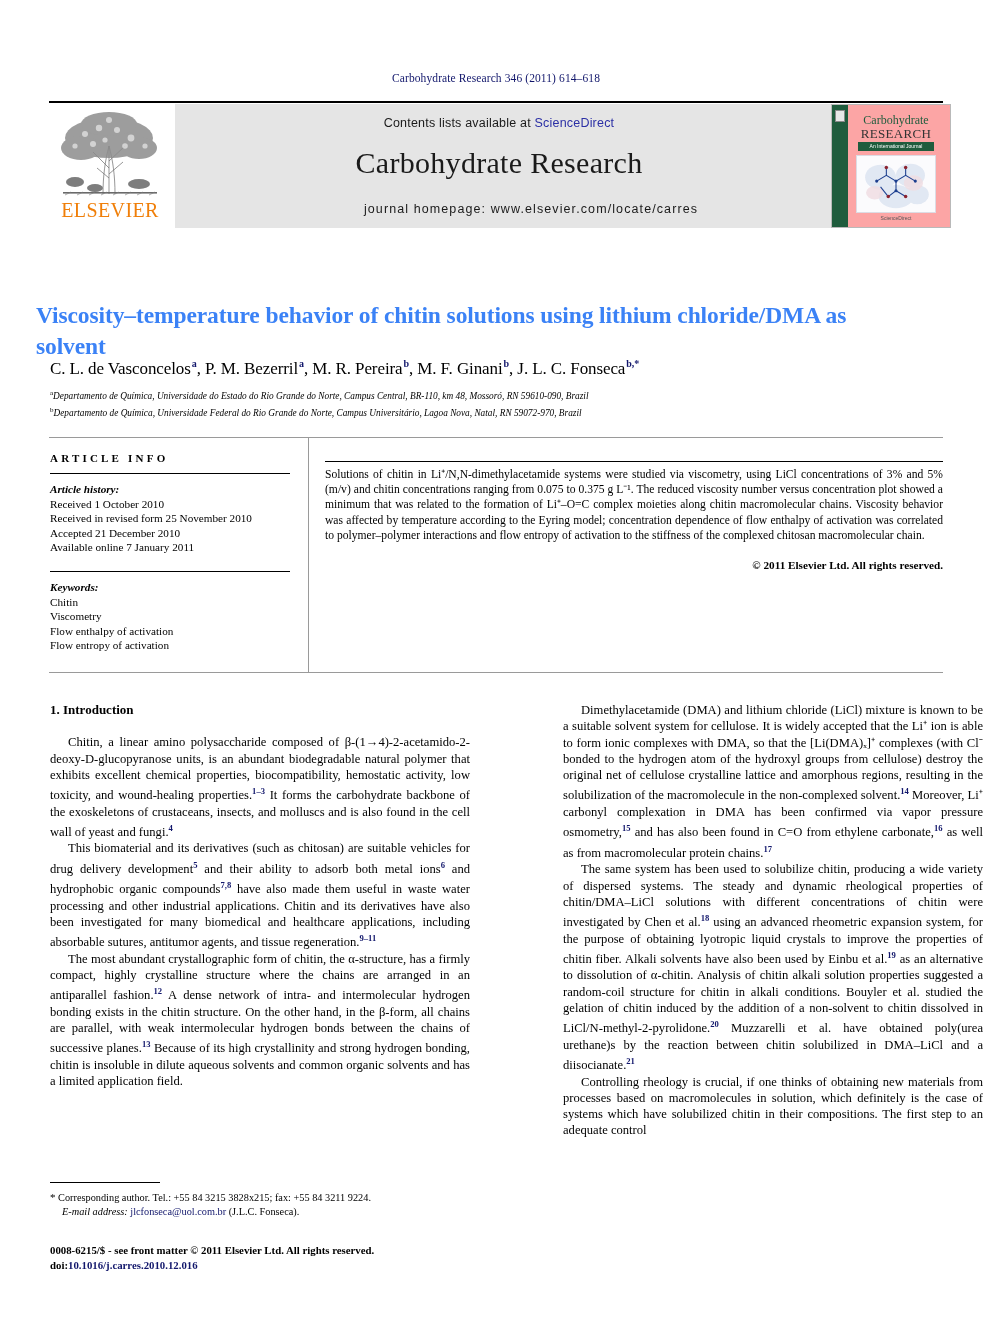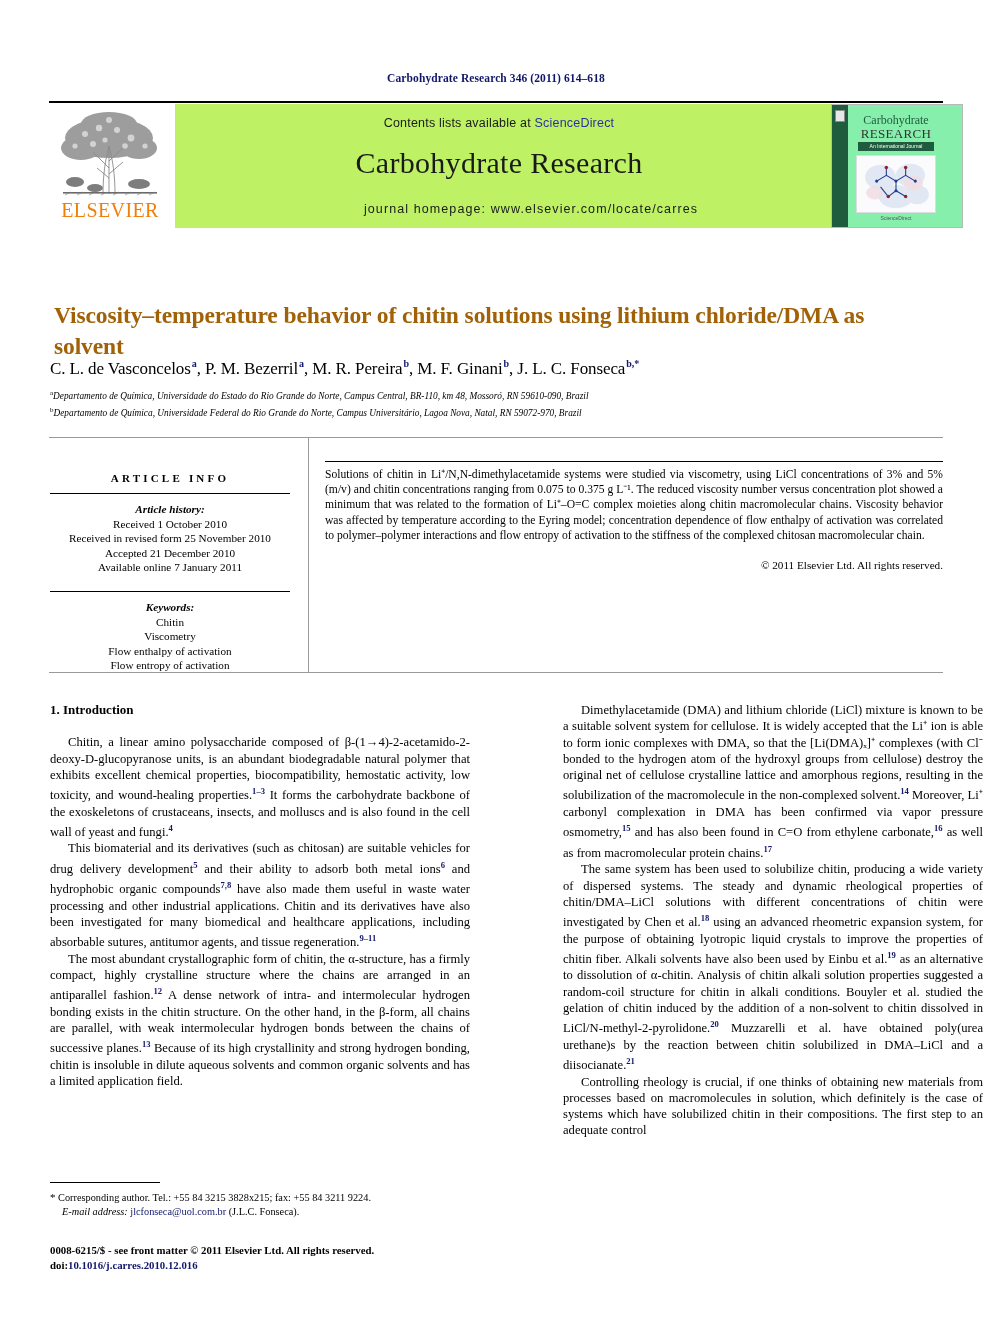--- a/index.html
+++ b/index.html
@@ -22,21 +22,21 @@
     height: 1323px;
   }
 
   
   .running-head {
     position: absolute;
     left: 0; top: 72px;
     width: 992px;
     text-align: center;
     font-family: "Liberation Serif", serif;
-    font-weight: bold;
+    font-weight: normal;
     font-size: 11.5px;
     color: #11166b;
     letter-spacing: 0.1px;
   }
 
   
   .header-rule {
     position: absolute;
     left: 49px; top: 101px;
     width: 894px;
@@ -69,21 +69,21 @@
     font-family: "Liberation Serif", serif;
     font-size: 20px;
     letter-spacing: 0.4px;
     color: #f07f09;
   }
   .header-grey {
     position: absolute;
     left: 126px; top: 0px;
     width: 667px;
     height: 124px;
-    background: #bef264;
+    background: #e5e5e5;
   }
   .contents-line {
     position: absolute;
     left: 0; top: 12px;
     width: 648px;
     text-align: center;
     font-family: "Liberation Sans", sans-serif;
     font-size: 12.5px;
     color: #1a1a1a;
     letter-spacing: 0.2px;
@@ -108,24 +108,24 @@
     text-align: center;
     font-family: "Liberation Sans", sans-serif;
     font-size: 12.5px;
     color: #1a1a1a;
     letter-spacing: 1.1px;
     padding-left: 32px;
   }
   .cover-thumb {
     position: absolute;
     left: 782px; top: 0px;
-    width: 132px;
+    width: 120px;
     height: 124px;
     border: 1px solid #b9b9b9;
-    background: #86efac;
+    background: #fca5a5;
     box-sizing: border-box;
     overflow: hidden;
   }
   .cover-spine {
     position: absolute;
     left: 0; top: 0;
     width: 16px; height: 100%;
     background: #1f5c3d;
   }
   .cover-spine-box {
@@ -181,27 +181,27 @@
     width: 92px;
     text-align: center;
     font-size: 5px;
     color: #555;
     font-family: "Liberation Sans", sans-serif;
   }
 
   
   .article-title {
     position: absolute;
-    left: 54px; top: 284px;
+    left: 36px; top: 284px;
     width: 830px;
     font-family: "Liberation Serif", serif;
     font-weight: bold;
     font-size: 23.5px;
     line-height: 31px;
-    color: #a16207;
+    color: #3b82f6;
     letter-spacing: -0.1px;
   }
   .authors {
     position: absolute;
     left: 50px; top: 358px;
     width: 860px;
     font-family: "Liberation Serif", serif;
     font-size: 17px;
     color: #000;
     letter-spacing: -0.1px;
@@ -244,23 +244,22 @@
   }
   .vrule {
     position: absolute;
     left: 308px; top: 437px;
     width: 1px; height: 236px;
     background: #9a9a9a;
   }
 
   .col-info {
     position: absolute;
-    left: 50px; top: 472px;
+    left: 50px; top: 452px;
     width: 240px;
-    text-align: center;
   }
   .col-abs {
     position: absolute;
     left: 325px; top: 452px;
     width: 618px;
   }
   .sec-head {
     font-family: "Liberation Serif", serif;
     font-weight: bold;
     font-size: 11px;
@@ -291,21 +290,21 @@
   .abstract-body {
     font-family: "Liberation Serif", serif;
     font-size: 11.6px;
     line-height: 15.2px;
     text-align: justify;
     margin-top: 5px;
     color: #000;
   }
   .abstract-copy {
     font-family: "Liberation Serif", serif;
-    font-weight: normal;
+    font-weight: bold;
     font-size: 11.2px;
     text-align: right;
     margin-top: 16px;
   }
 
   
   .body-col {
     position: absolute;
     top: 702px;
     width: 420px;

